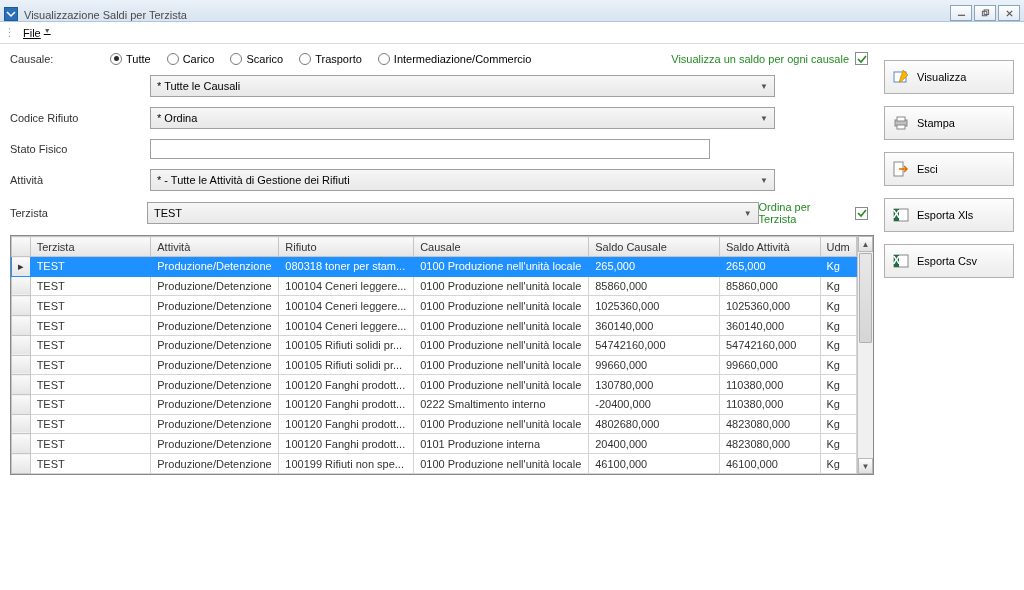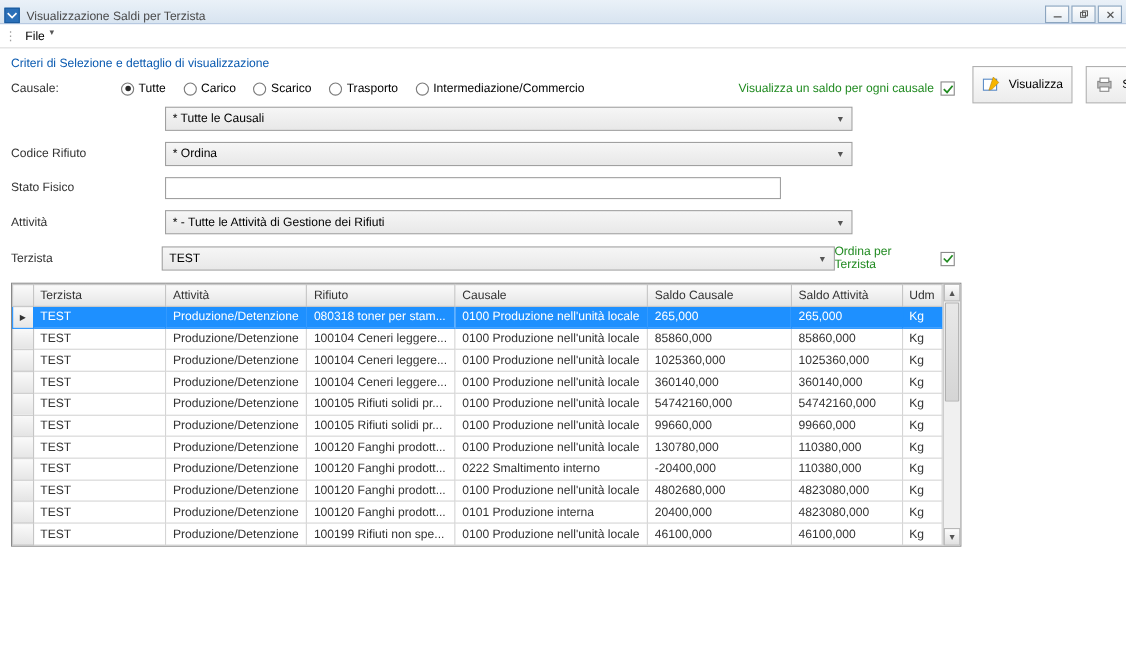--- a/index.html
+++ b/index.html
@@ -8,26 +8,26 @@
 .title-bar { height: 22px; background: linear-gradient(to bottom, #eaf1f8, #d8e4f0); border-bottom: 1px solid #b0c4de; display: flex; align-items: flex-end; padding: 0 4px; }
 .title-bar .app-icon { width: 14px; height: 14px; background: #2a6fb8; border: 1px solid #1a5a9e; margin-right: 6px; position: relative; display: flex; align-items: center; justify-content: center; }
 .title-bar .app-icon svg { width: 10px; height: 10px; }
 .title-bar .title-text { color: #4a4a4a; flex: 1; }
 .win-controls { display: flex; gap: 2px; }
 .win-btn { width: 22px; height: 16px; border: 1px solid #8ca5bf; background: linear-gradient(to bottom, #fdfdfd, #e4ecf4); display: flex; align-items: center; justify-content: center; cursor: pointer; }
 .win-btn svg { width: 9px; height: 9px; }
 
 .menu-bar { height: 22px; border-bottom: 1px solid #dcdcdc; display: flex; align-items: center; padding: 0 4px; }
 .menu-bar .sep { color: #a0a0a0; margin-right: 2px; }
-.menu-item { padding: 2px 6px; cursor: pointer; display: flex; align-items: flex-start; gap: 3px; }
+.menu-item { padding: 2px 6px; cursor: pointer; display: flex; align-items: flex-start; gap: 3px; text-decoration: underline; }
 .menu-item .caret { font-size: 7px; color: #555; }
 
 .content { display: flex; padding: 8px 10px; gap: 10px; }
 .main-panel { flex: 1; }
-.side-panel { width: 130px; display: flex; flex-direction: row; gap: 12px; padding-top: 8px; }
+.side-panel { width: 130px; display: flex; flex-direction: column; gap: 12px; padding-top: 8px; }
 
 .criteria-title { color: #0a5ab0; margin-bottom: 10px; }
 
 .row { display: flex; align-items: center; margin-bottom: 10px; }
 .row .label { width: 120px; color: #333; }
 .row .field-label { color: #333; margin-right: 8px; }
 
 .checkbox { width: 13px; height: 13px; border: 1px solid #8a8a8a; background: #fff; margin-right: 6px; display: inline-flex; align-items: center; justify-content: center; cursor: pointer; }
 .checkbox.checked svg { width: 10px; height: 10px; }
 input[type=text] { border: 1px solid #a0a0a0; height: 20px; padding: 0 4px; background: #fff; }
@@ -101,21 +101,20 @@
 <div class="menu-bar">
   <span class="sep">⋮</span>
   <div class="menu-item">
     <span>File</span>
     <span class="caret">▼</span>
   </div>
 </div>
 
 <div class="content">
   <div class="main-panel">
-    <div class="criteria-title">Criteri di Selezione e dettaglio di visualizzazione</div>
 
 
     <div class="row">
       <span class="label" style="width:100px;">Causale:</span>
       <div class="radio-group">
         <div class="radio">
             <span class="radio-dot sel"></span>
             <span>Tutte</span>
           </div>
         <div class="radio">

